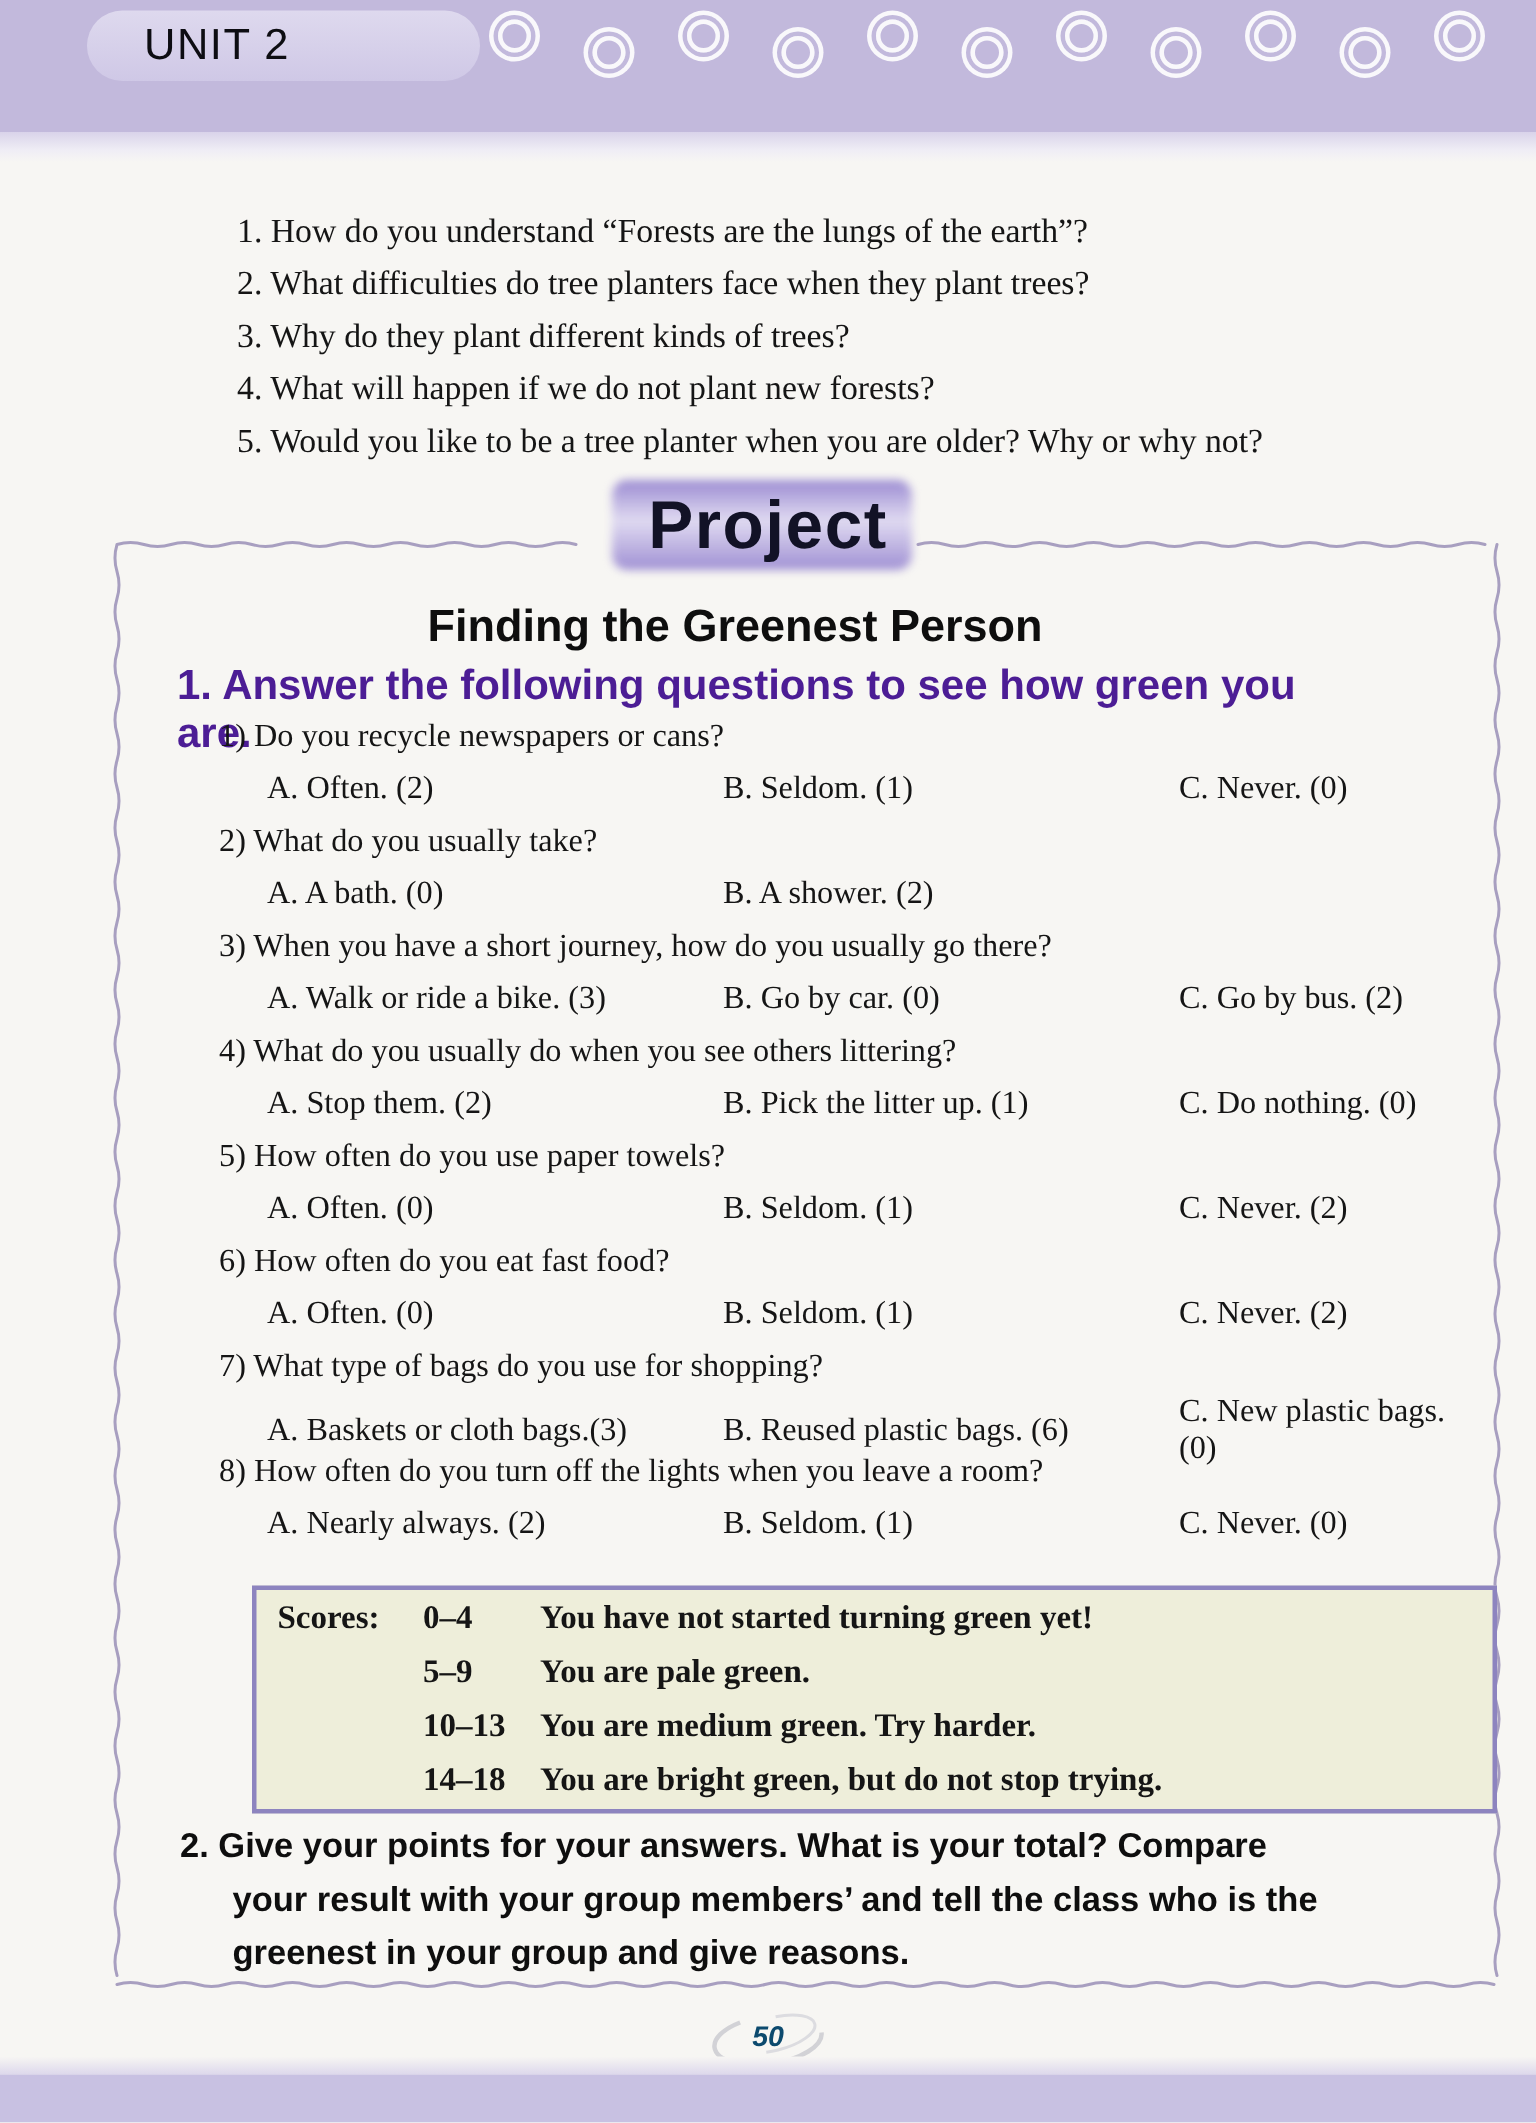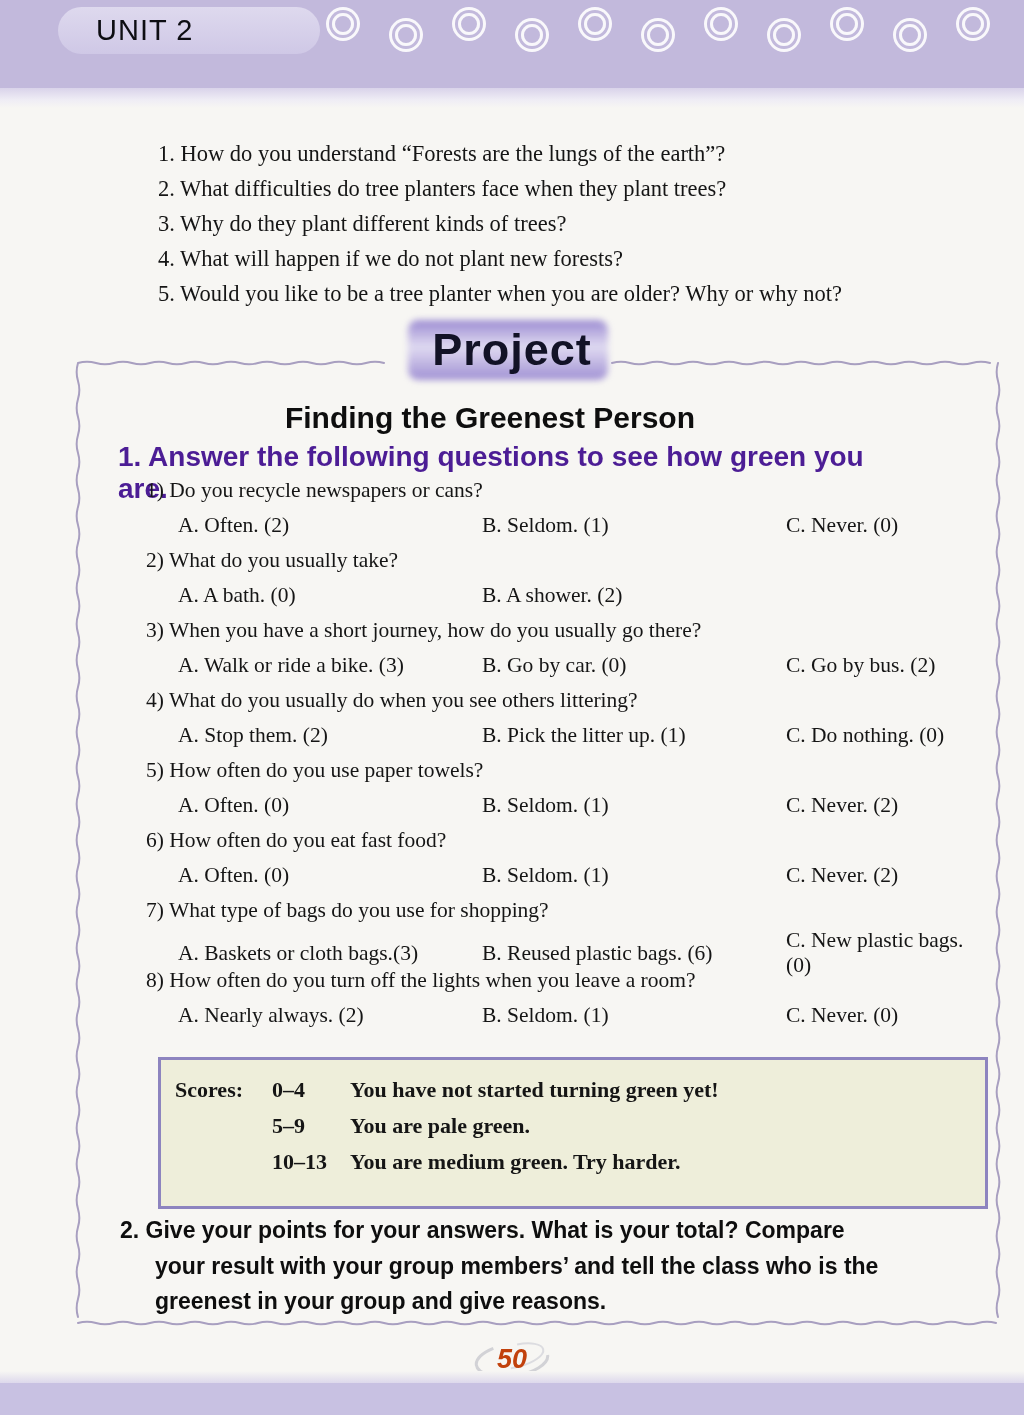--- a/index.html
+++ b/index.html
@@ -36,35 +36,35 @@
     font-family:"Liberation Sans",sans-serif;font-weight:bold;font-size:30px;color:#0e0e0e;}
   .task1{position:absolute;top:78px;left:40px;
     font-family:"Liberation Sans",sans-serif;font-weight:bold;font-size:28px;color:#4c1d95;}
   .questions{position:absolute;top:110px;left:42px;width:860px;}
   .q-block{height:70px;}
   .q-line{height:35px;display:flex;align-items:center;}
   .q-text{font-size:21.5px;padding-left:26px;}
   .q-options{margin-left:58px;display:grid;grid-template-columns:304px 304px auto;}
   .opt{font-size:21.5px;}
   
-  .scores-box{position:absolute;top:694px;left:80px;width:830px;height:152px;
-    background:#eeeeda;border:3px solid #8d84bf;box-sizing:border-box;padding-top:12px;}
+  .scores-box{position:absolute;top:694px;left:90px;width:830px;height:152px;
+    background:#eeeeda;border:3px solid #8d84bf;box-sizing:border-box;padding-top:0;}
   .score-row{height:36px;display:grid;grid-template-columns:97px 78px auto;align-items:center;
     padding-left:14px;font-weight:bold;font-size:22px;}
   .score-label{font-size:22px;}
   
   .task2{position:absolute;top:850px;left:42px;width:860px;
     font-family:"Liberation Sans",sans-serif;font-weight:bold;font-size:23px;color:#0e0e0e;}
   .task2-line{height:35.5px;display:flex;align-items:center;}
   .task2-line.cont{padding-left:35px;}
   
   .page-num-wrap{position:absolute;top:1340px;left:0;width:1024px;height:40px;text-align:center;}
   .swirl{position:absolute;left:472px;top:0px;}
   .page-num{position:relative;font-family:"Liberation Sans",sans-serif;font-weight:bold;
-    font-style:italic;font-size:27px;color:#c2410c;line-height:38px;}
+    font-style:italic;font-size:19px;color:#0c4a6e;line-height:38px;}
   .footer-fade{position:absolute;top:1371px;left:0;width:1024px;height:12px;
     background:linear-gradient(180deg,#f7f6f3,#ddd8ec);}
   .footer-strip{position:absolute;top:1383px;left:0;width:1024px;height:32px;background:#c8c1e2;}
 </style>
 </head>
 <body>
 
 <div class="page-header">
   <div class="unit-pill">
     <span>UNIT 2</span>
@@ -195,20 +195,25 @@
       <div class="score-row">
         <span class="score-label"></span>
         <span class="score-range">5–9</span>
         <span class="score-text">You are pale green.</span>
       </div>
       <div class="score-row">
         <span class="score-label"></span>
         <span class="score-range">10–13</span>
         <span class="score-text">You are medium green. Try harder.</span>
       </div>
+      <div class="score-row">
+        <span class="score-label"></span>
+        <span class="score-range">14–18</span>
+        <span class="score-text">You are bright green, but do not stop trying.</span>
+      </div>
     </div>
 
   <div class="task2">
       <div class="task2-line">2. Give your points for your answers. What is your total? Compare</div>
       <div class="task2-line cont">your result with your group members’ and tell the class who is the</div>
       <div class="task2-line cont">greenest in your group and give reasons.</div>
     </div>
 </div>
 
 <div class="page-num-wrap">

